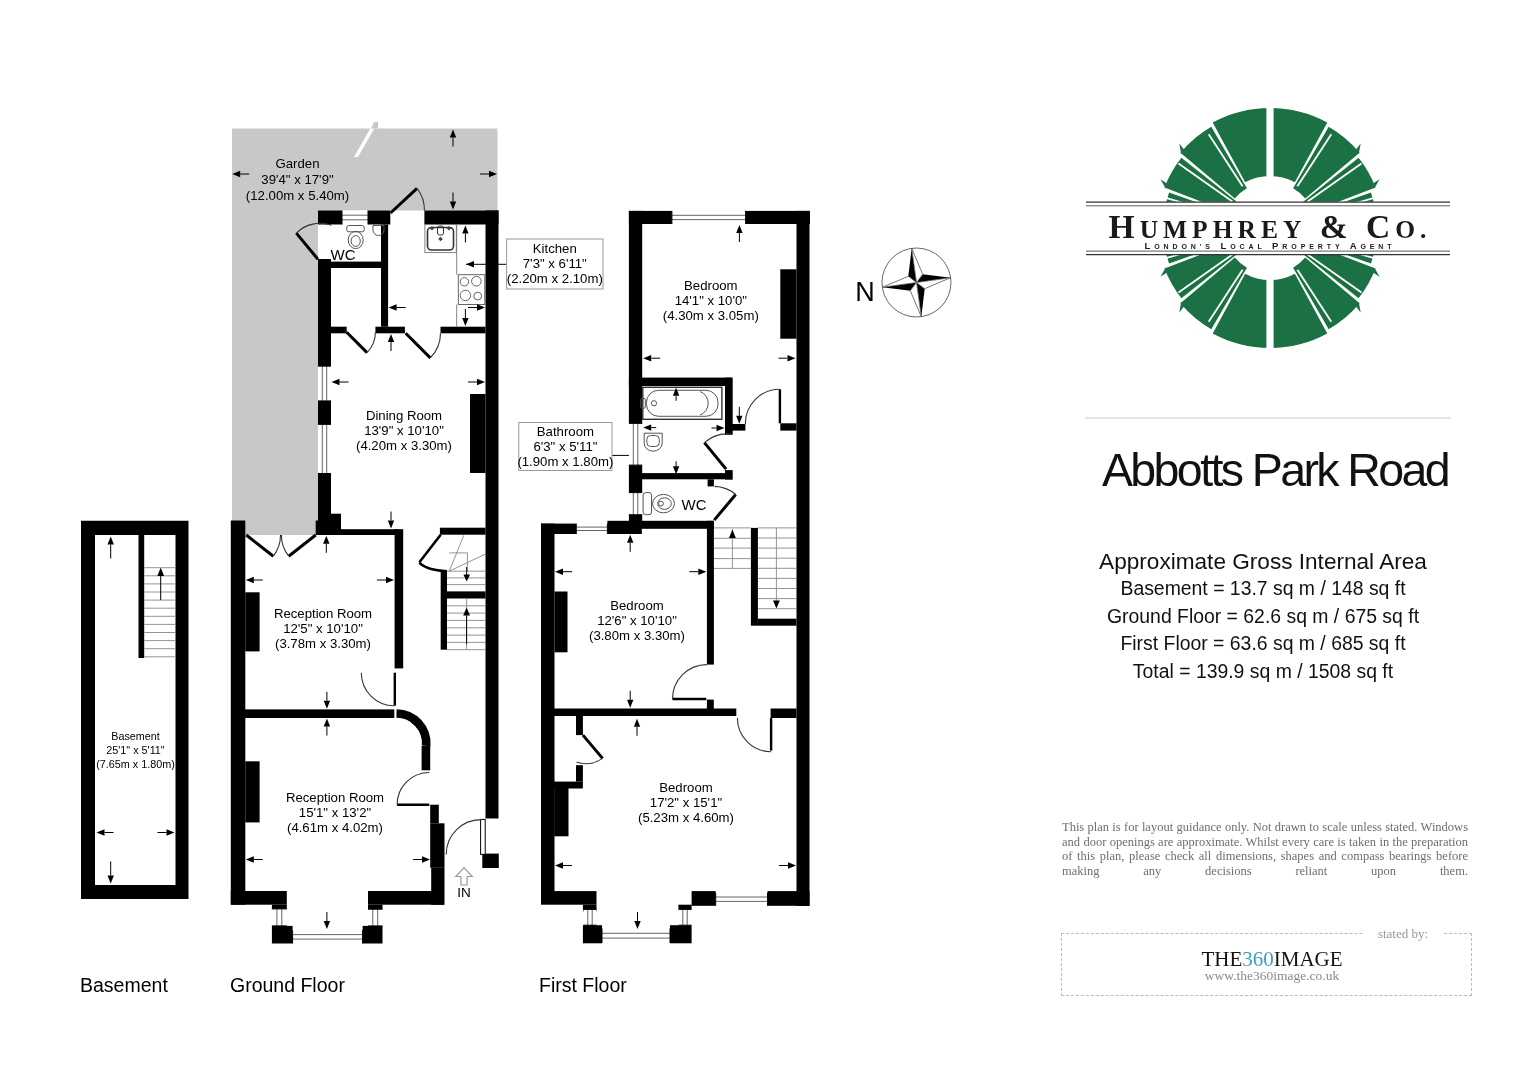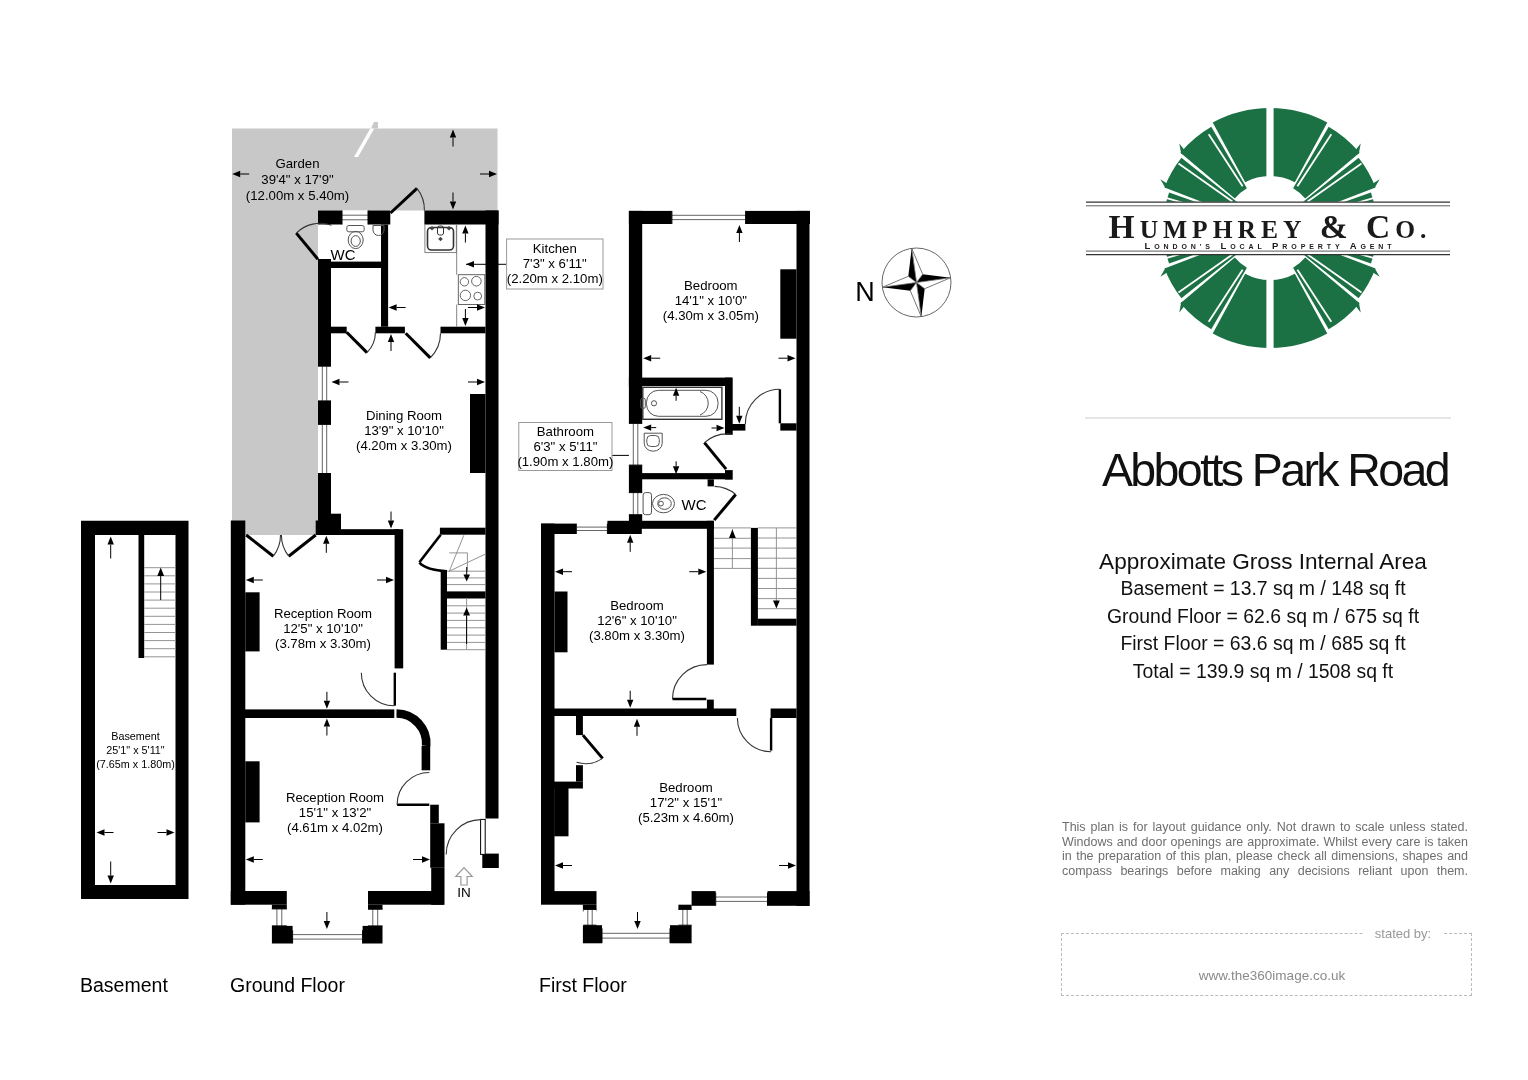--- a/index.html
+++ b/index.html
@@ -1,17 +1,17 @@
 <!DOCTYPE html>
 <html><head>
 <meta charset="utf-8">
 <style>
 html,body{margin:0;padding:0;background:#fff;}
 #page{position:relative;width:1528px;height:1080px;overflow:hidden;font-family:"Liberation Sans",sans-serif;margin-top:24px;}
-.abs{position:absolute;}
+.abs{position:absolute;font-family:Liberation Serif, serif;}
 </style>
 </head>
 <body>
 <div id="page">
 <svg width="1528" height="1080" viewBox="0 0 1528 1080" xmlns="http://www.w3.org/2000/svg" style="position:absolute;left:0;top:0">
 <rect width="1528" height="1080" fill="#ffffff"></rect>
 
 <g>
 <polygon points="232,104.4 497.5,104.4 497.5,186.5 318,186.5 318,511 232,511" fill="#c8c8c8"></polygon>
 <polygon points="354,133 374,98 378,98 358,133" fill="#ffffff"></polygon>
@@ -583,14 +583,15 @@
 <text x="1263.0" y="598.5" font-size="19.4" text-anchor="middle" fill="#111" font-family="Liberation Sans, sans-serif" font-weight="normal">Ground Floor = 62.6 sq m / 675 sq ft</text>
 <text x="1263.0" y="626.0" font-size="19.4" text-anchor="middle" fill="#111" font-family="Liberation Sans, sans-serif" font-weight="normal">First Floor = 63.6 sq m / 685 sq ft</text>
 <text x="1263.0" y="653.5" font-size="19.4" text-anchor="middle" fill="#111" font-family="Liberation Sans, sans-serif" font-weight="normal">Total = 139.9 sq m / 1508 sq ft</text>
 </svg>
 
 <div class="abs" style="left:1062px;top:796px;width:406px;text-align:justify;text-align-last:justify;font-size:12.5px;line-height:14.6px;color:#6e6e6e;">This plan is for layout guidance only. Not drawn to scale unless stated. Windows and door openings are approximate. Whilst every care is taken in the preparation of this plan, please check all dimensions, shapes and compass bearings before making any decisions reliant upon them.</div>
 
 <div class="abs" style="left:1061px;top:909px;width:409px;height:61px;border:1px dashed #bbb;"></div>
 <div class="abs" style="left:1363px;top:902px;width:80px;background:#fff;text-align:center;font-size:13px;color:#999;">stated by:</div>
 
+<div class="abs" style="left:1067px;top:923px;width:410px;text-align:center;font-size:21px;color:#111;">THE<span style="color:#3f9fc4">360</span>IMAGE</div>
 <div class="abs" style="left:1067px;top:944px;width:410px;text-align:center;font-size:13.5px;color:#8a8a8a;">www.the360image.co.uk</div>
 </div>
 
 </body></html>

